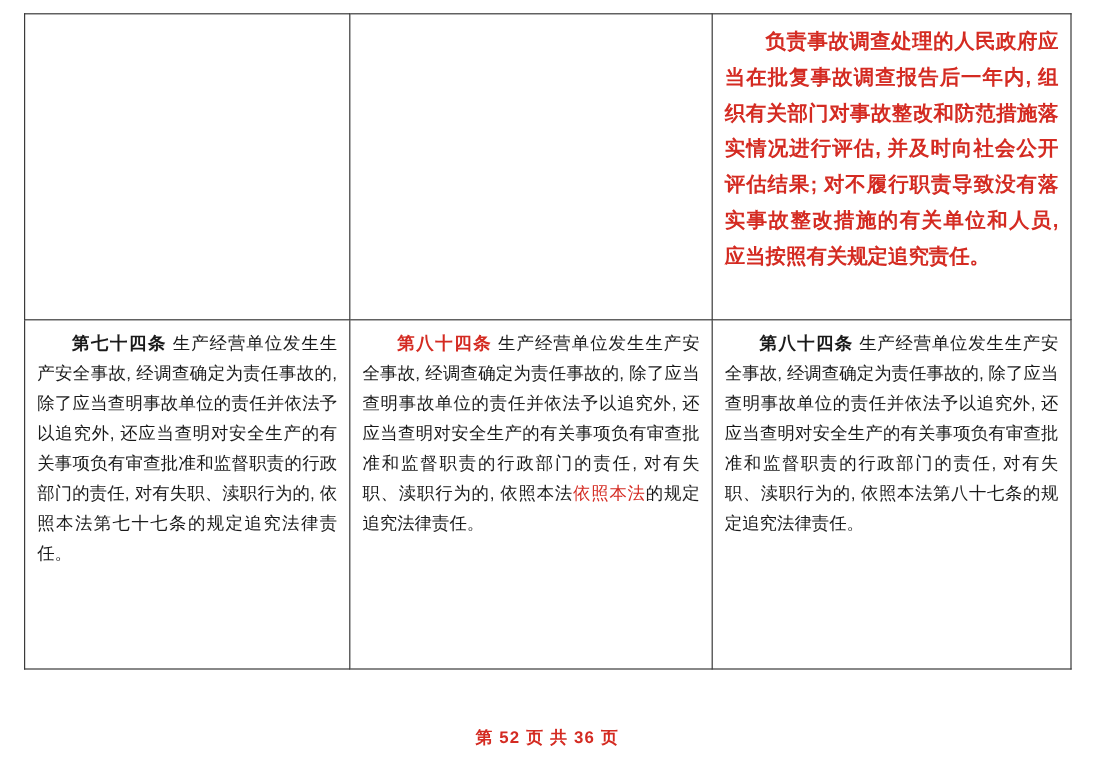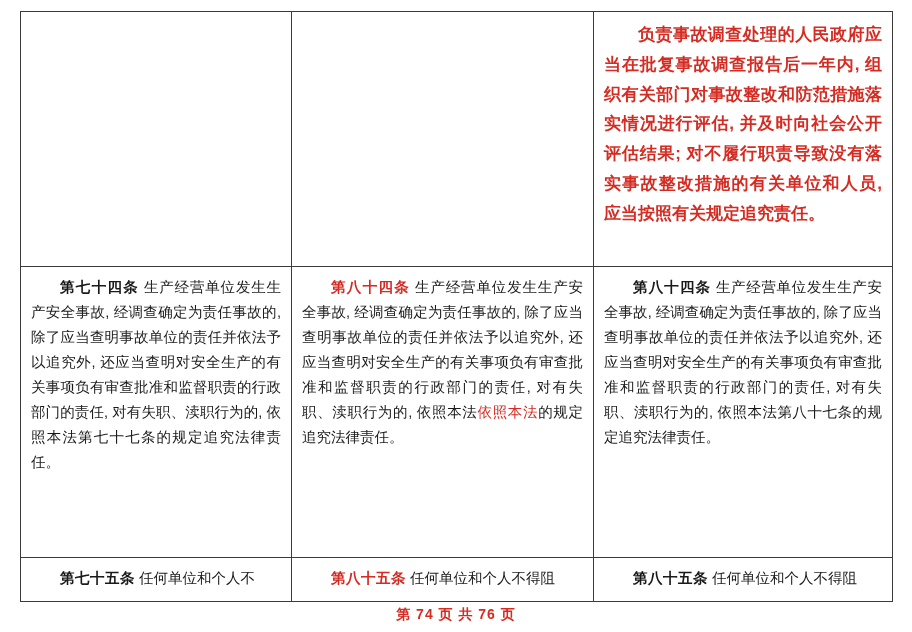--- a/index.html
+++ b/index.html
@@ -102,28 +102,17 @@
           <p class="indent" style="margin:0;"><span class="art-label">第七十四条</span>&nbsp;<span>生产经营单位发生生产安全事故, 经调查确定为责任事故的, 除了应当查明事故单位的责任并依法予以追究外, 还应当查明对安全生产的有关事项负有审查批准和监督职责的行政部门的责任, 对有失职、渎职行为的, 依照本法第七十七条的规定追究法律责任。</span></p>
         </td>
         <td class="cell-black">
           <p class="indent" style="margin:0;"><span class="art-label red">第八十四条</span>&nbsp;<span>生产经营单位发生生产安全事故, 经调查确定为责任事故的, 除了应当查明事故单位的责任并依法予以追究外, 还应当查明对安全生产的有关事项负有审查批准和监督职责的行政部门的责任, 对有失职、渎职行为的, 依照本法</span><span class="inline-red">依照本法</span><span>的规定追究法律责任。</span></p>
         </td>
         <td class="cell-black">
           <p class="indent" style="margin:0;"><span class="art-label">第八十四条</span>&nbsp;<span>生产经营单位发生生产安全事故, 经调查确定为责任事故的, 除了应当查明事故单位的责任并依法予以追究外, 还应当查明对安全生产的有关事项负有审查批准和监督职责的行政部门的责任, 对有失职、渎职行为的, 依照本法第八十七条的规定追究法律责任。</span></p>
         </td>
       </tr>
 
-      <tr class="row-bot">
-        <td class="cell-black truncated">
-          <p class="indent" style="margin:0;"><span class="art-label">第七十五条</span>&nbsp;<span>任何单位和个人不</span></p>
-        </td>
-        <td class="cell-black truncated">
-          <p class="indent" style="margin:0;"><span class="art-label red">第八十五条</span>&nbsp;<span>任何单位和个人不得阻</span></p>
-        </td>
-        <td class="cell-black truncated">
-          <p class="indent" style="margin:0;"><span class="art-label">第八十五条</span>&nbsp;<span>任何单位和个人不得阻</span></p>
-        </td>
-      </tr>
     </tbody>
   </table>
 
-  <div class="footer">第 74 页 共 76 页</div>
+  <div class="footer">第 52 页 共 36 页</div>
 </div>
 
 </body></html>

